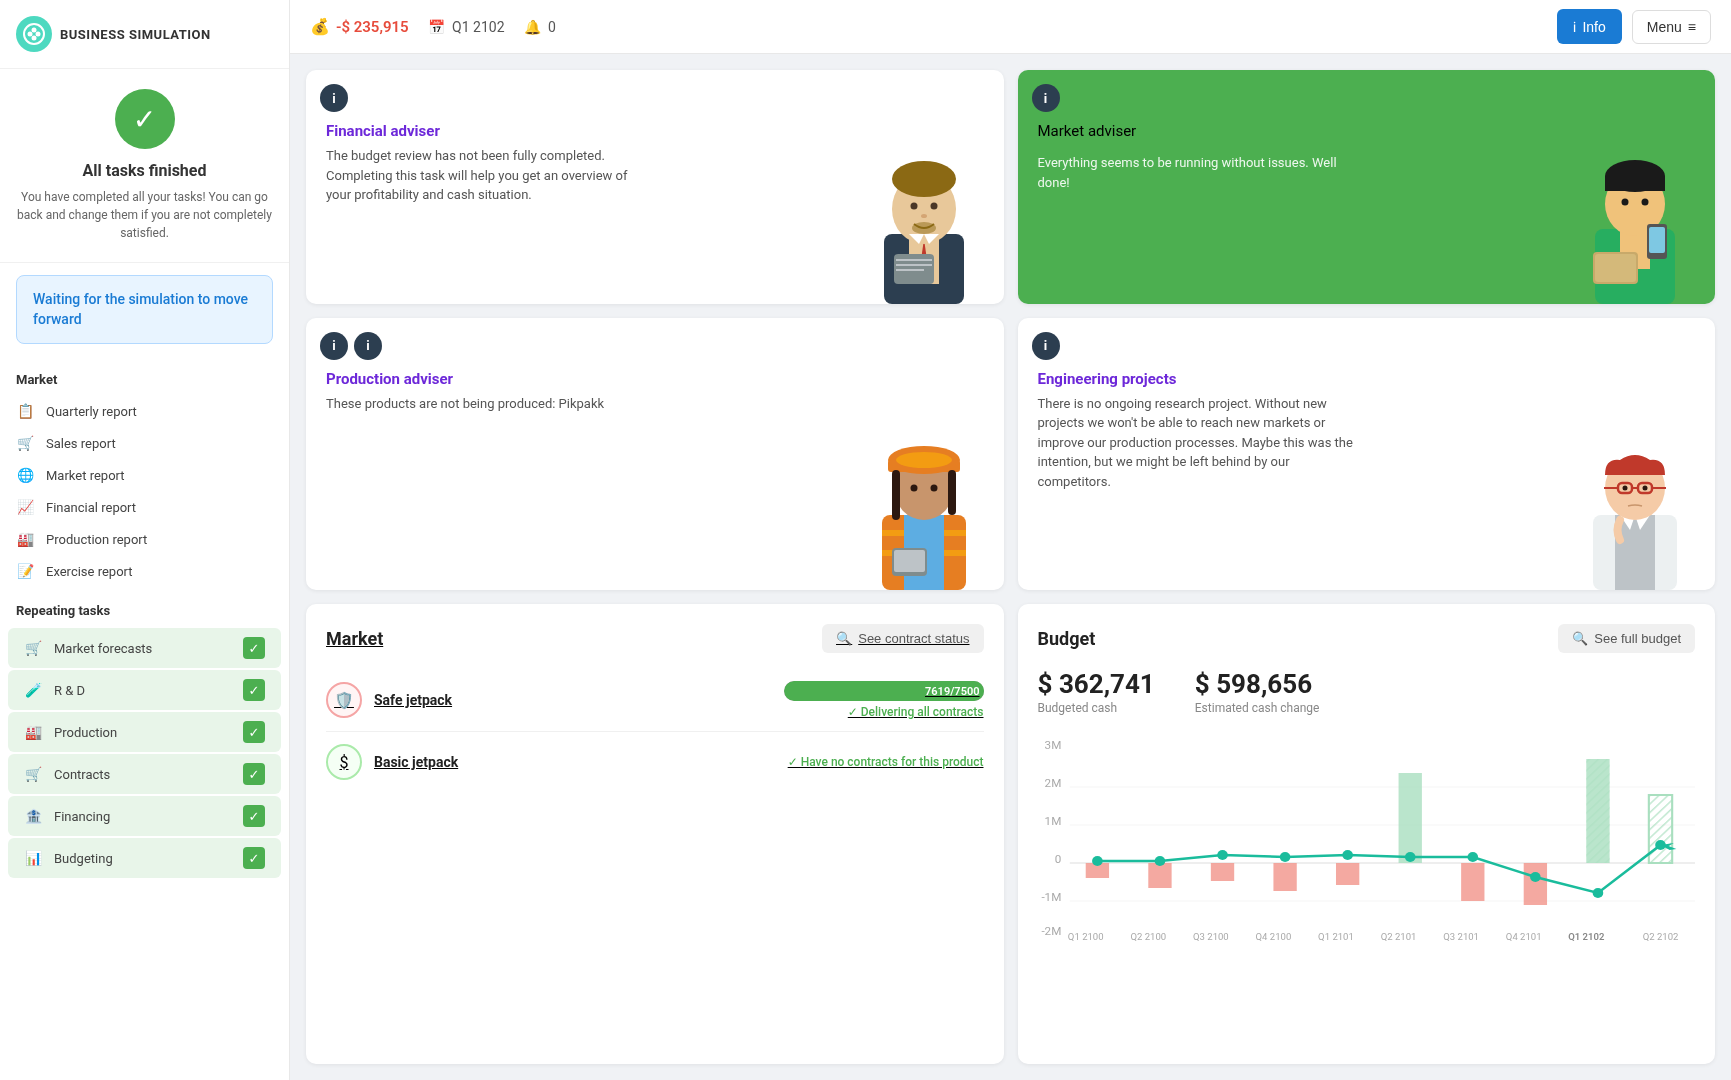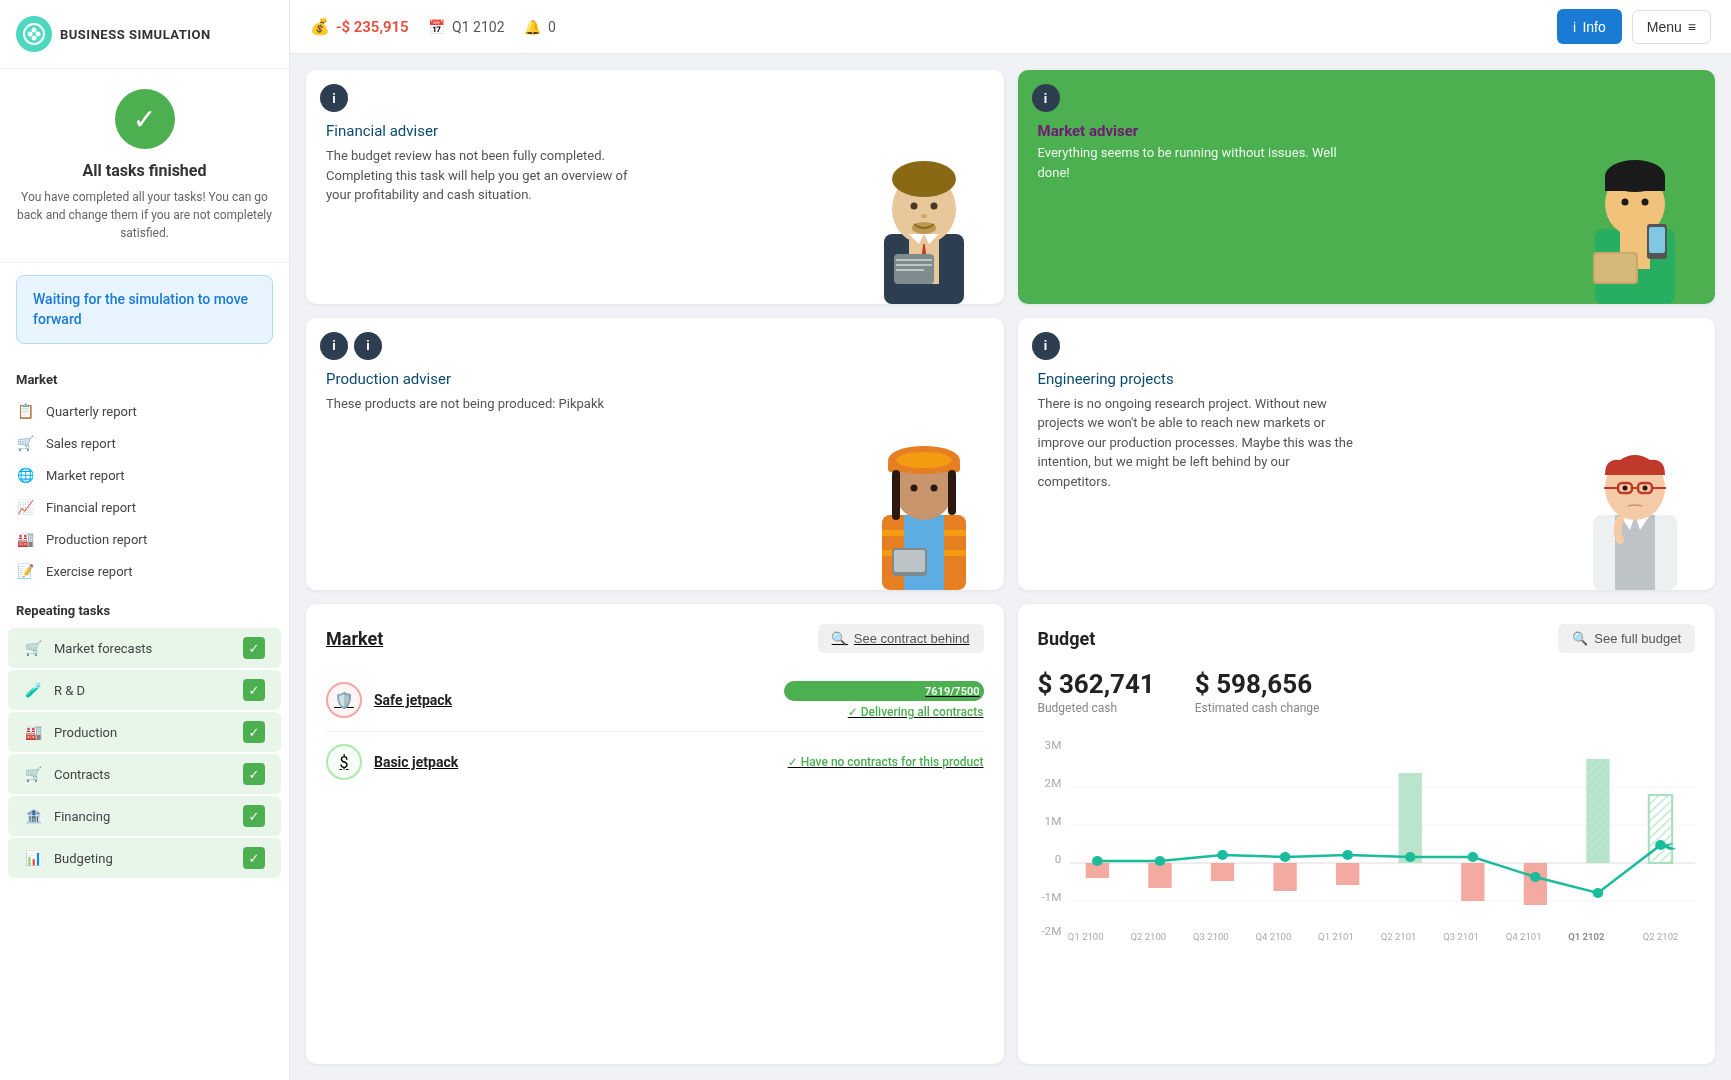--- a/index.html
+++ b/index.html
@@ -162,22 +162,22 @@
     }
     .card-info-icon2 {
       position: absolute; top: 14px; left: 48px;
       width: 28px; height: 28px;
       background: #2c3e50;
       border-radius: 50%;
       display: flex; align-items: center; justify-content: center;
       color: white; font-size: 13px; font-weight: 700;
     }
     .card-content { padding-left: 0; padding-top: 32px; }
-    .card-title { font-size: 15px; font-weight: 400; color: #0c4a6e; margin-bottom: 6px; }
-    .card-title-white { font-size: 15px; font-weight: 700; color: #701a75; margin-bottom: 3px; }
+    .card-title { font-size: 15px; font-weight: 700; color: #6d28d9; margin-bottom: 6px; }
+    .card-title-white { font-size: 15px; font-weight: 400; color: #000000; margin-bottom: 13px; }
     .card-text { font-size: 13px; color: #555; line-height: 1.5; max-width: 320px; }
     .card-text-white { font-size: 13px; color: rgba(255,255,255,0.9); line-height: 1.5; max-width: 320px; }
     .card-avatar {
       position: absolute; right: 0; bottom: 0; top: 0;
       width: 160px;
       display: flex; align-items: flex-end; justify-content: center;
       overflow: hidden;
     }
 
     
@@ -507,21 +507,21 @@
           <path d="M55,120 Q50,130 55,140" stroke="#f5cba7" stroke-width="8" fill="none" stroke-linecap="round"></path>
         </svg>
       </div>
     </div>
 
     <div class="card market-card">
       <div class="market-header">
         <div class="market-title">Market</div>
         <button class="see-btn">
           <span>🔍</span>
-          <span>See contract behind</span>
+          <span>See contract status</span>
         </button>
       </div>
 
       <div>
 
         <div class="product-row">
           <div class="product-left">
             <div class="product-icon" style="background:#fff5f5; border-color:#f5a5a5;">🛡️</div>
             <div class="product-name">Safe jetpack</div>
           </div>

